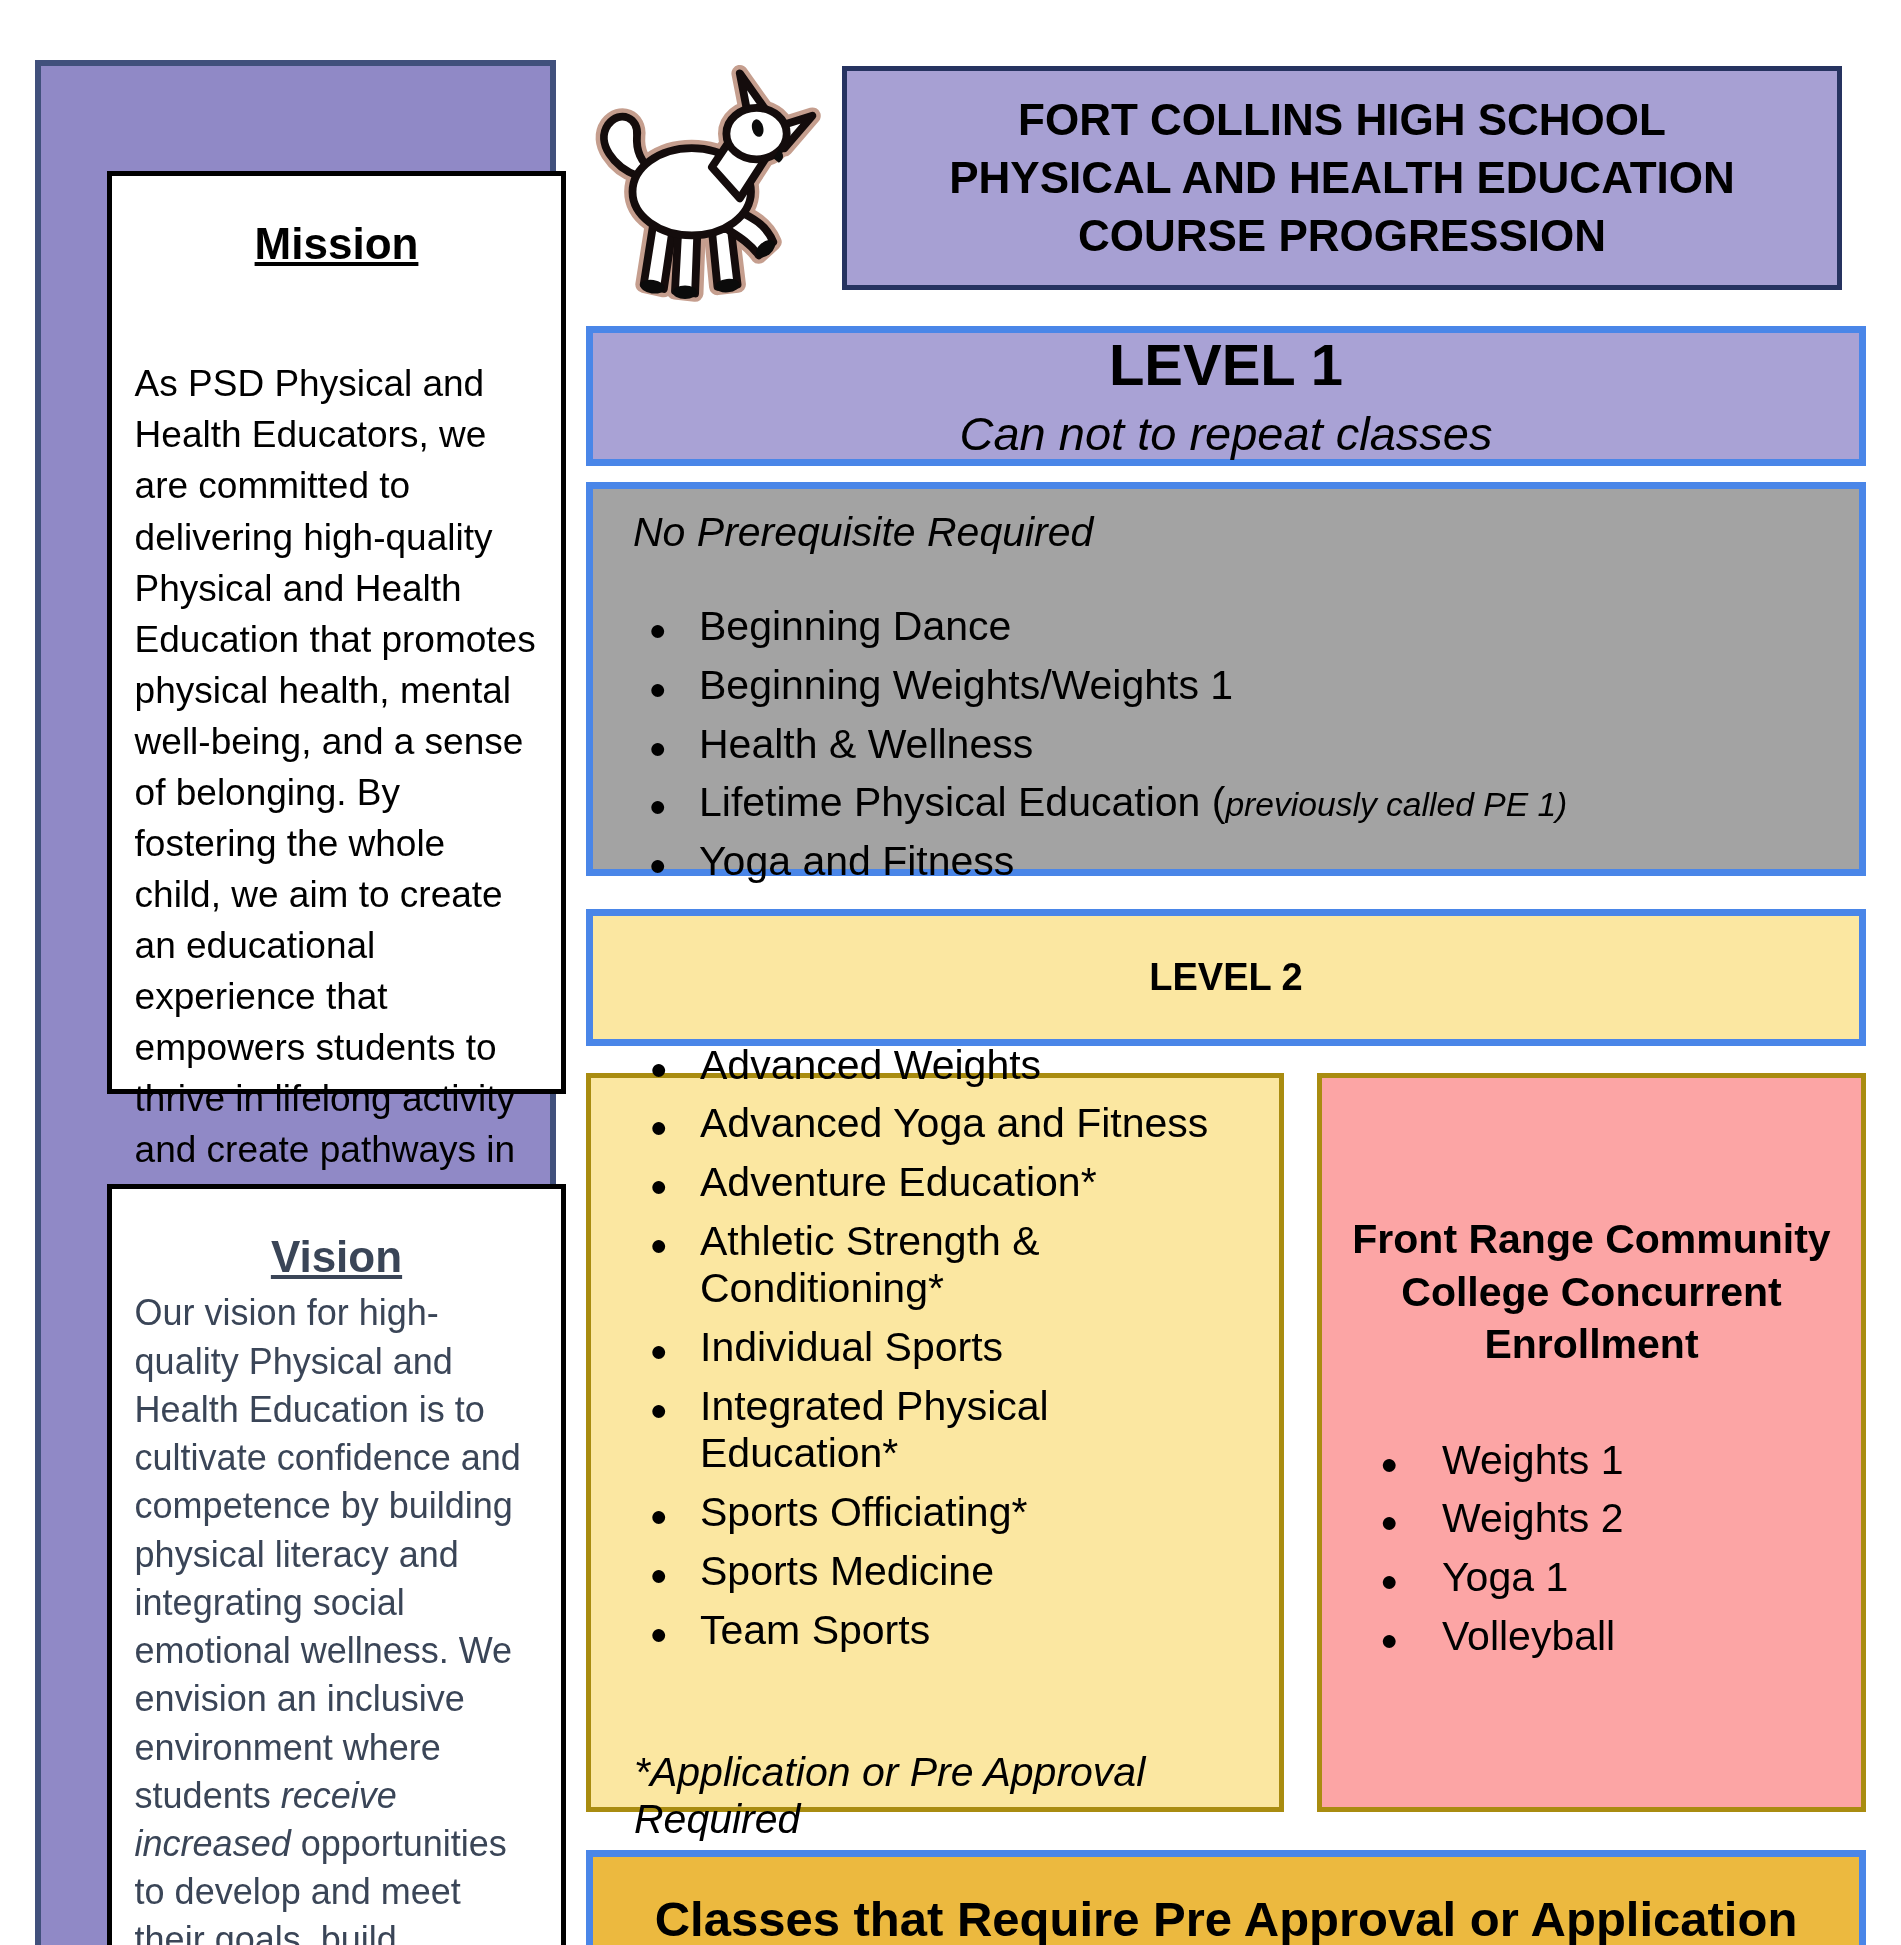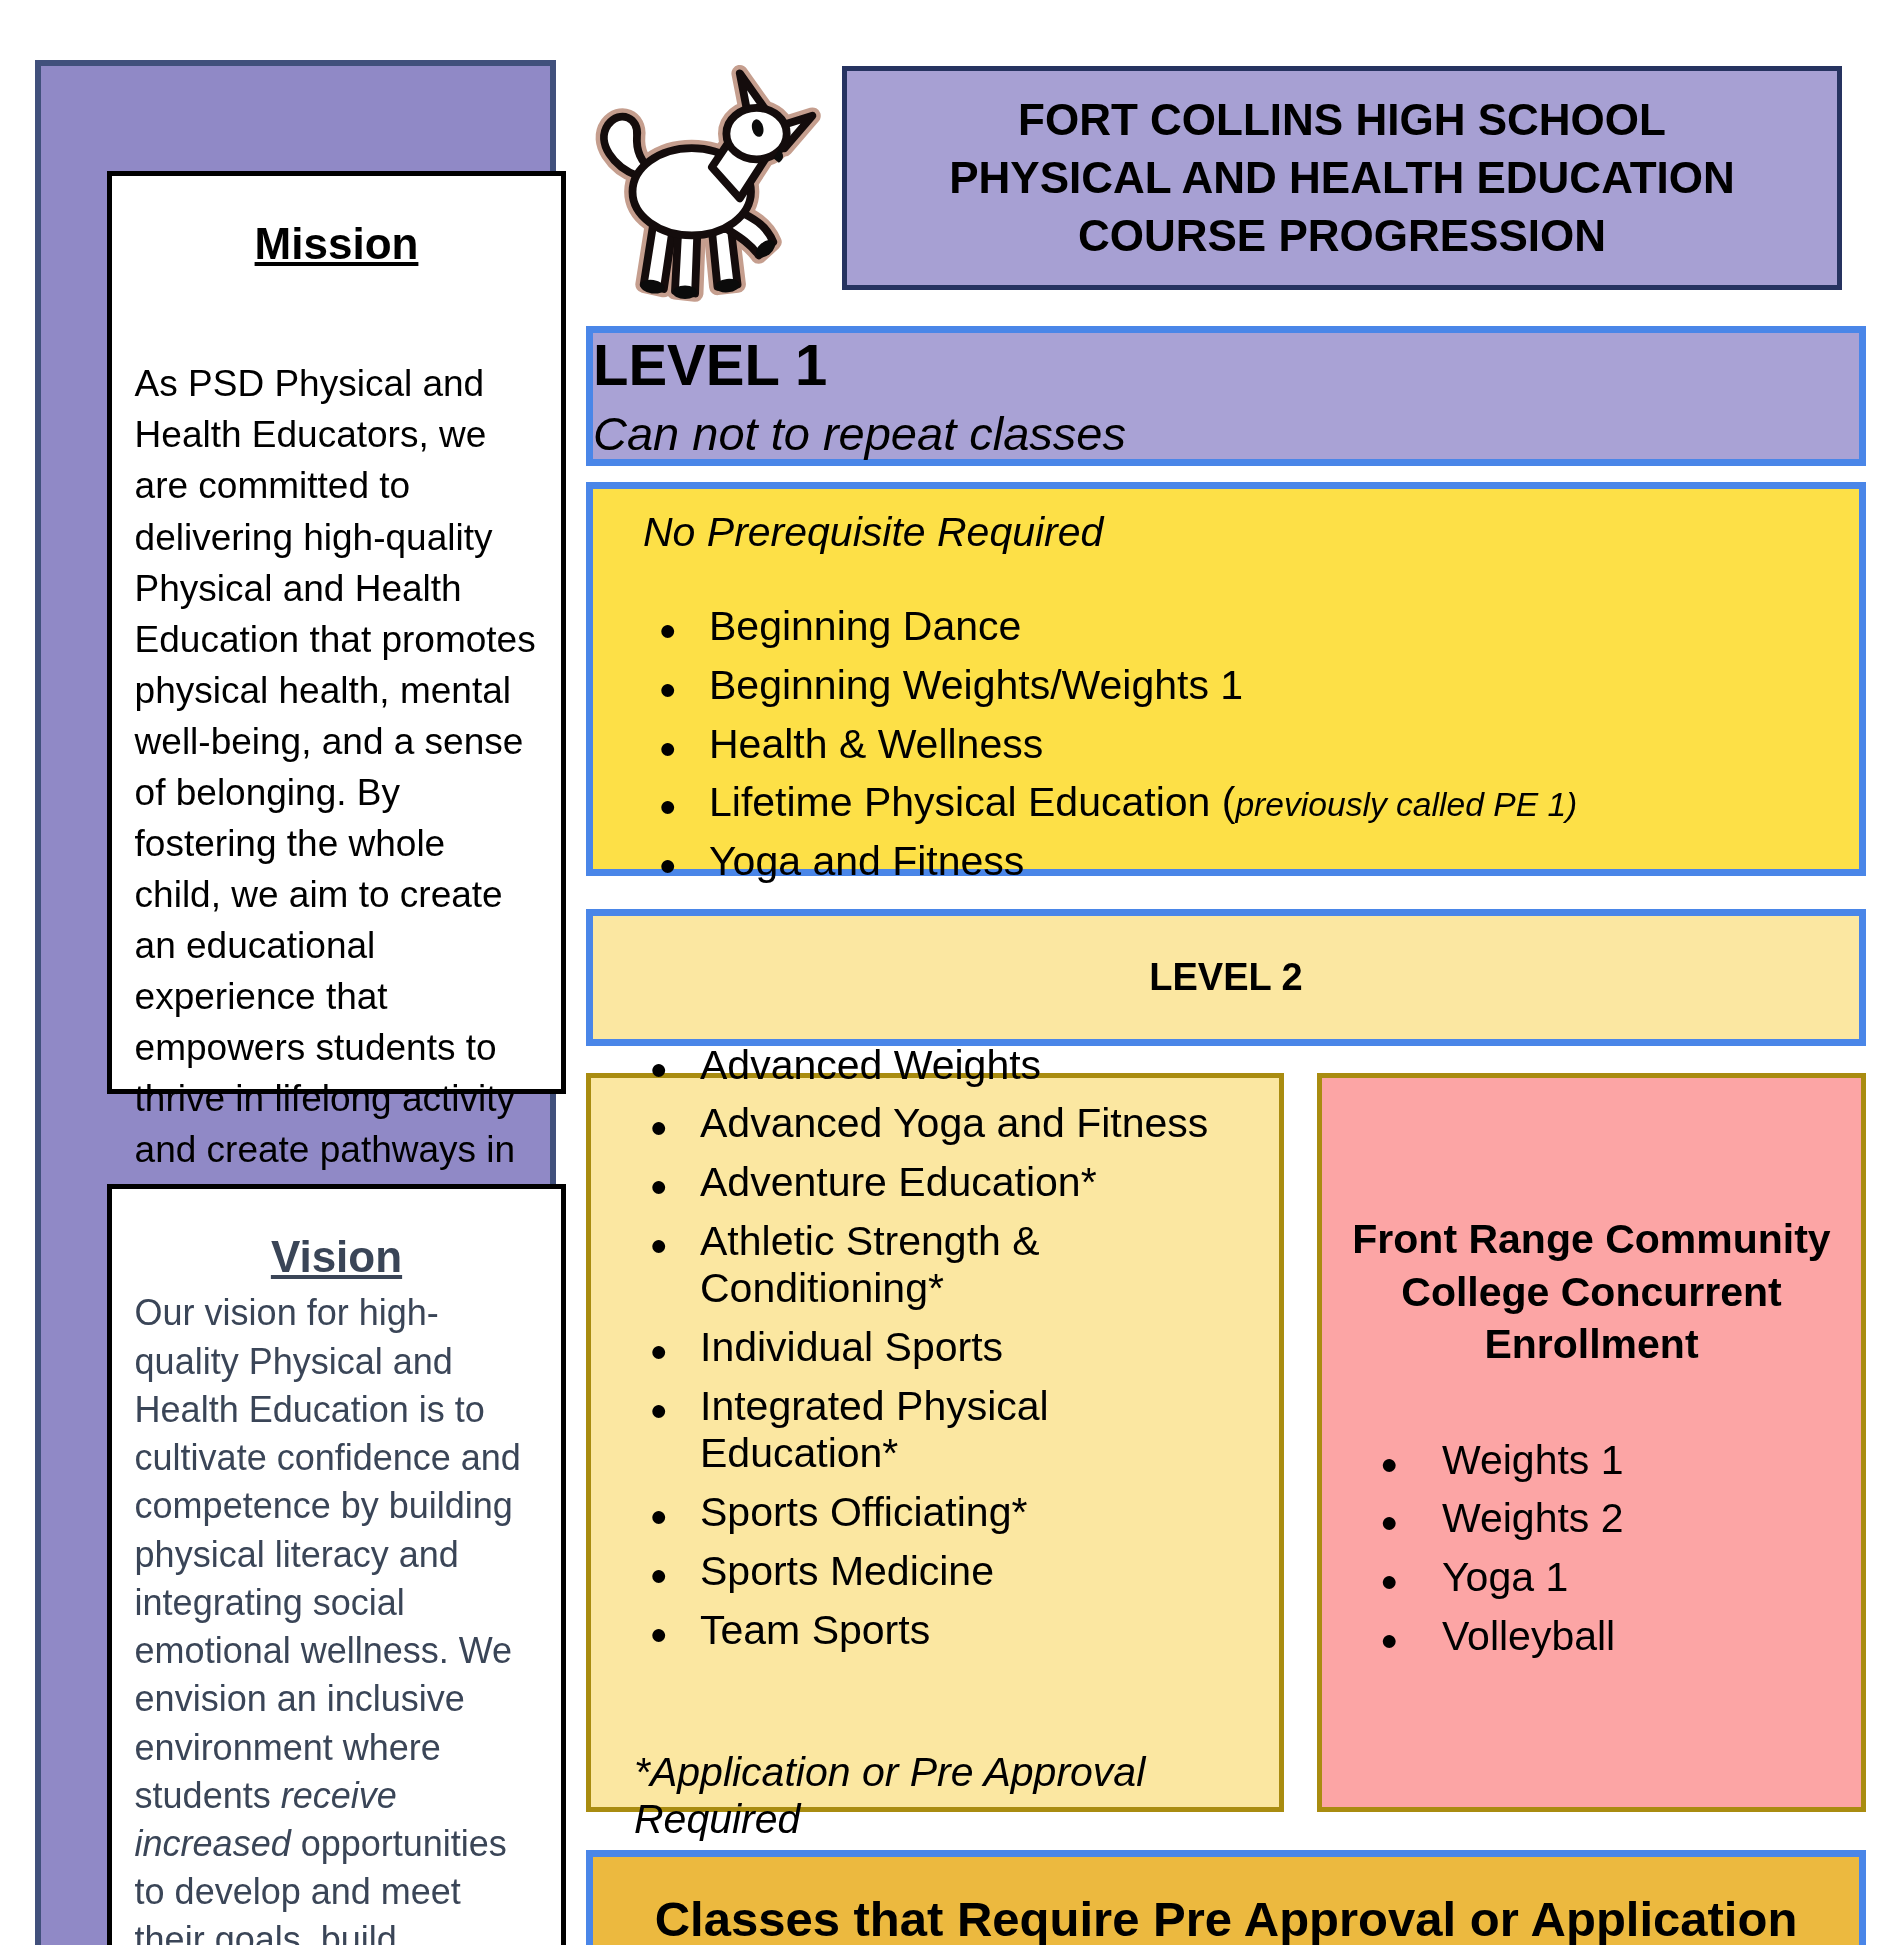--- a/index.html
+++ b/index.html
@@ -47,29 +47,29 @@
     background: #a7a0d3;
     border: 5.4px solid #263360;
     display: flex; flex-direction: column; justify-content: center;
     text-align: center; font-weight: bold; font-size: 44px; line-height: 1.32;
   }
 
   
   .level1-header {
     left: 586px; top: 326px; width: 1280px; height: 140px;
     background: #a9a2d5; border: 7px solid #4a86e8;
-    display: flex; flex-direction: column; justify-content: center; 
+    display: flex; flex-direction: column; justify-content: center; align-items: center;
   }
   .lvl-title { font-size: 58px; font-weight: bold; }
   .lvl-sub   { font-size: 47px; font-style: italic; margin-top: 8.6px; }
 
   .level1-content {
     left: 586px; top: 482px; width: 1280px; height: 394px;
-    background: #fde047; border: 7px solid #4a86e8;
-    padding: 20px 23px 0 50px;
+    background: #a3a3a3; border: 7px solid #4a86e8;
+    padding: 20px 23px 0 40px;
   }
   .prereq-note { font-style: italic; font-size: 41px; margin-bottom: 47px; }
 
   .row { display: flex; align-items: baseline; font-size: 41px; margin-bottom: 11.7px; line-height: 1.15; }
   .blt { flex: 0 0 66px; text-align: left; padding-left: 15.6px; font-size: 30px; }
   .txt { flex: 1; }
   .it-sm { font-style: italic; font-size: 0.82em; }
 
   
   .level2-header {

